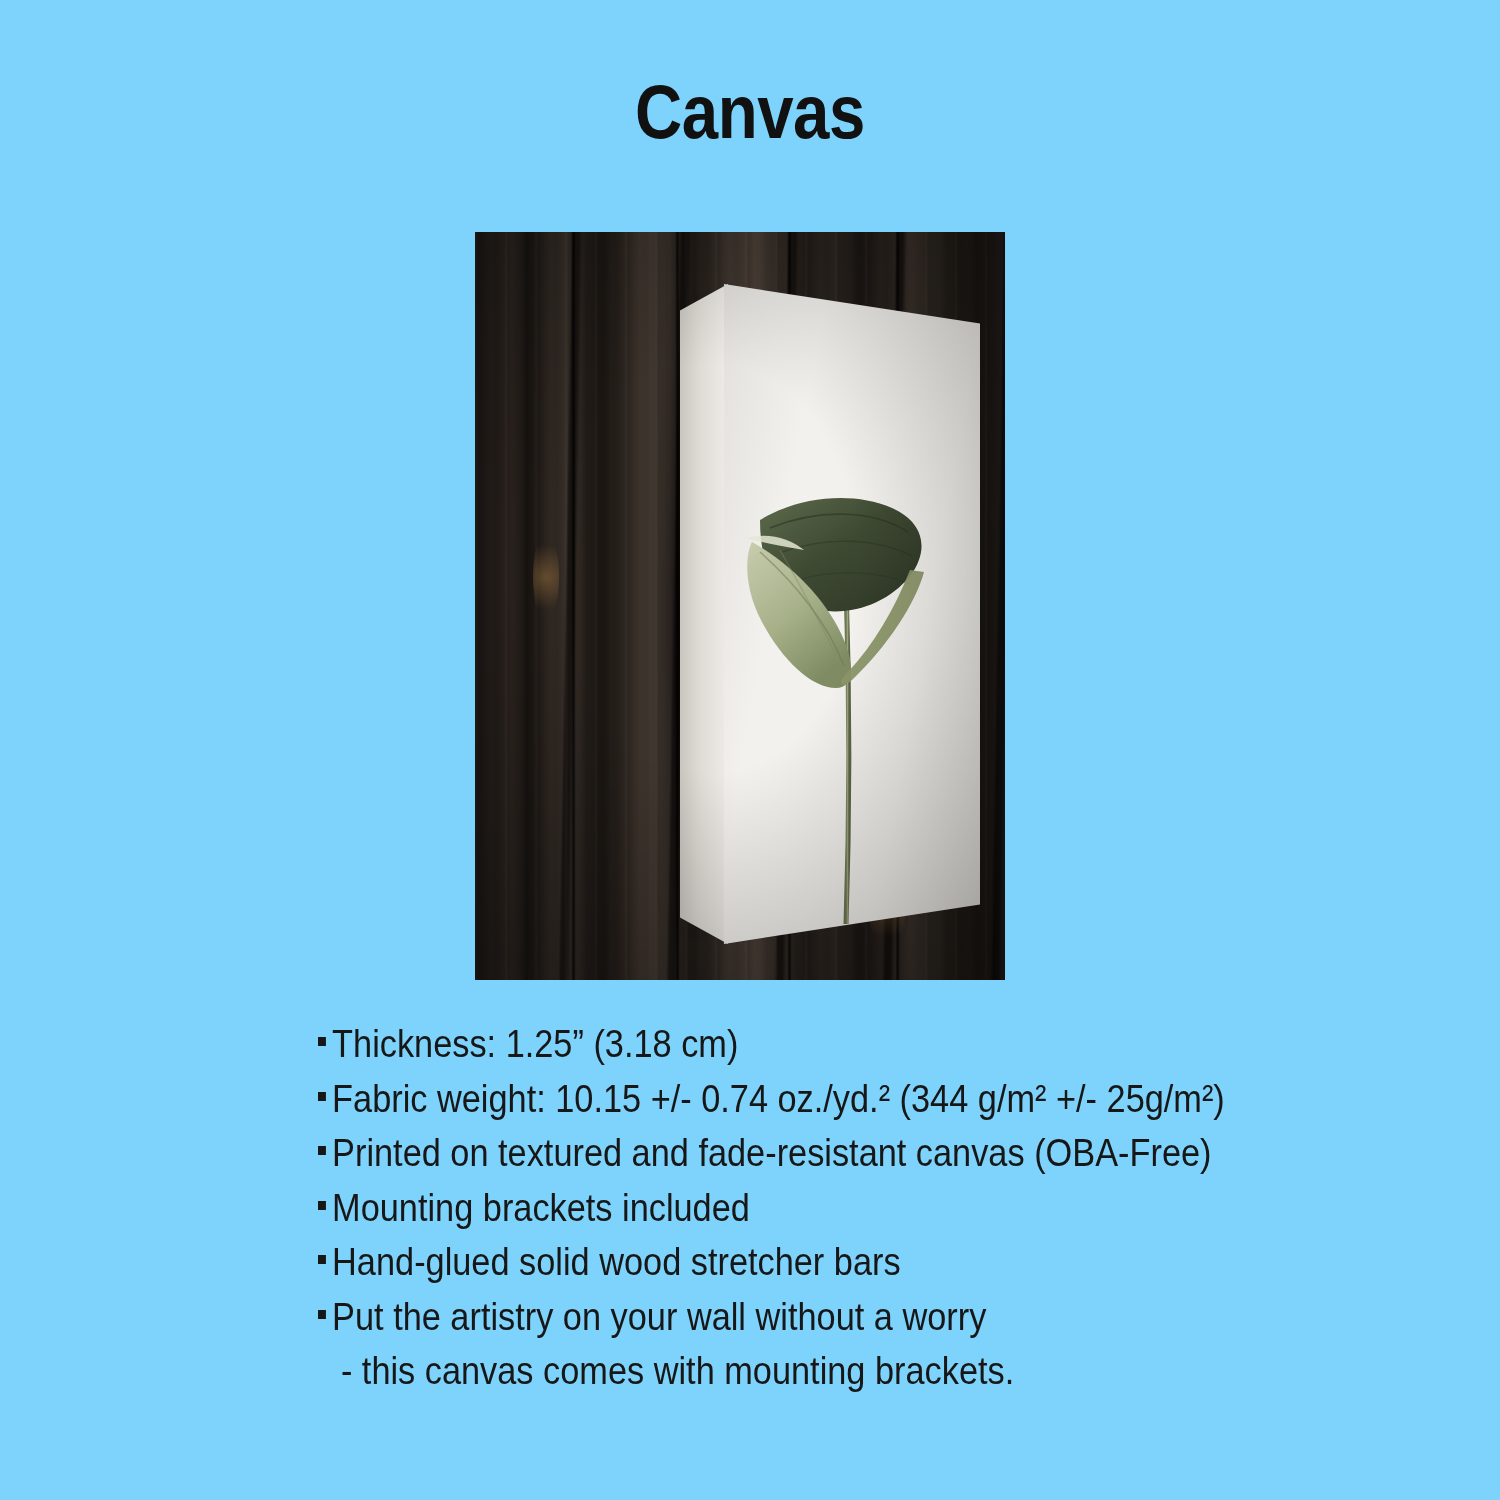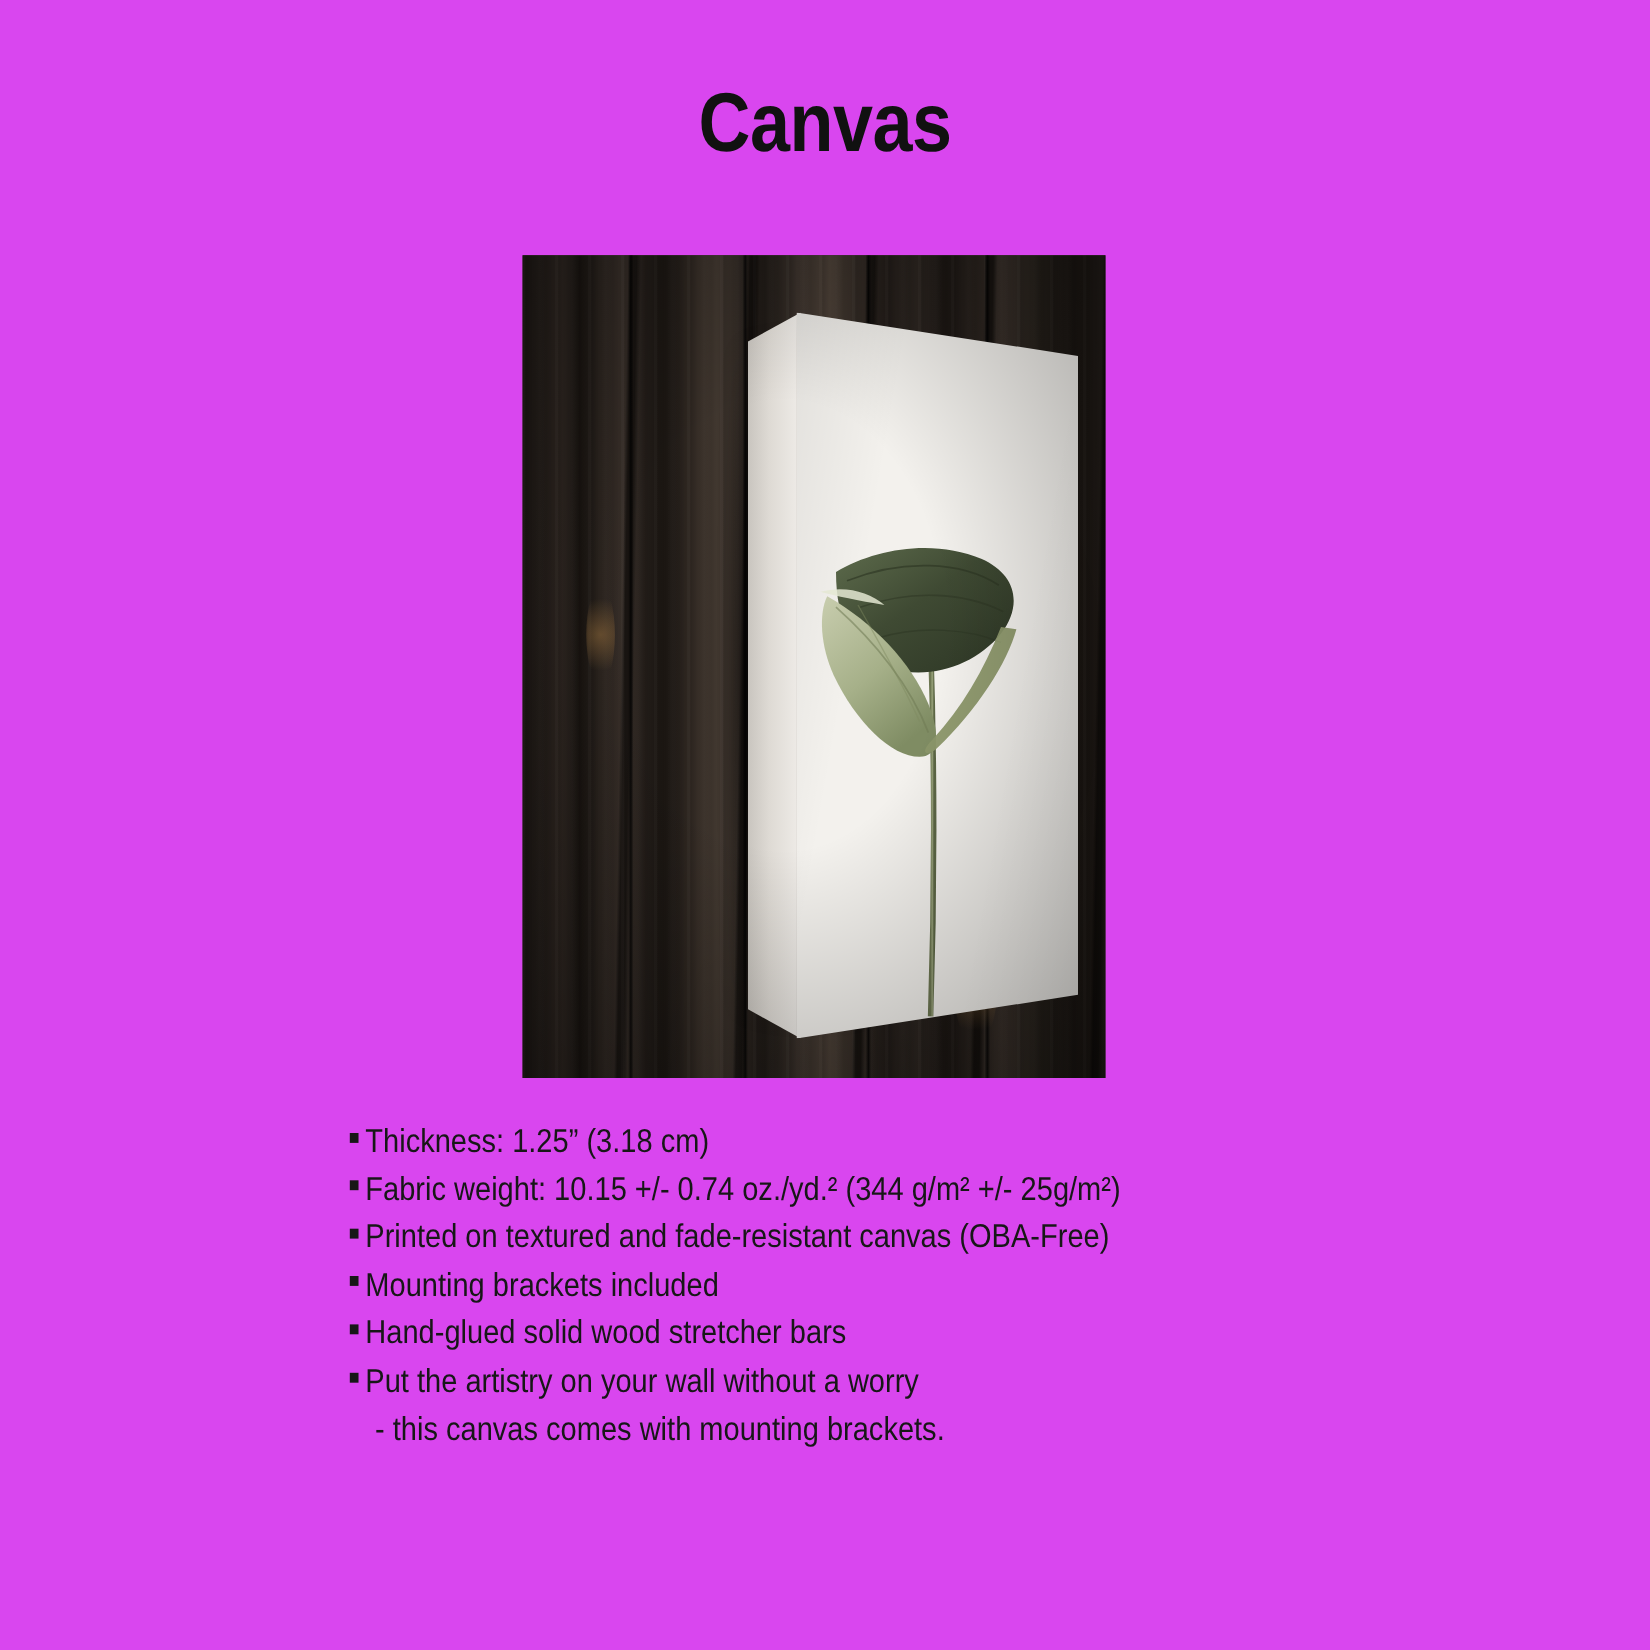--- a/index.html
+++ b/index.html
@@ -12,21 +12,21 @@
     height: 1500px;
     font-family: "Liberation Sans", sans-serif;
     color: #1a1a1a;
     overflow: hidden;
   }
 
   .page {
     position: relative;
     width: 1500px;
     height: 1500px;
-    background: #d946ef;
+    background: #7dd3fc;
   }
 
   
   .title {
     position: absolute;
     top: 74px;
     left: 0;
     width: 1500px;
     text-align: center;
     font-size: 76px;
@@ -159,21 +159,21 @@
     filter: blur(8px);
   }
 
   
   .specs {
     position: absolute;
     left: 318px;
     top: 1020px;
     width: 1100px;
     font-family: "Liberation Sans Narrow", "Liberation Sans", sans-serif;
-    font-size: 30px;
+    font-size: 39px;
     line-height: 1.22;
     color: #171717;
   }
   .spec-row {
     display: block;
     white-space: nowrap;
     transform: scaleX(0.88);
     transform-origin: left center;
     margin-bottom: 7px;
   }

